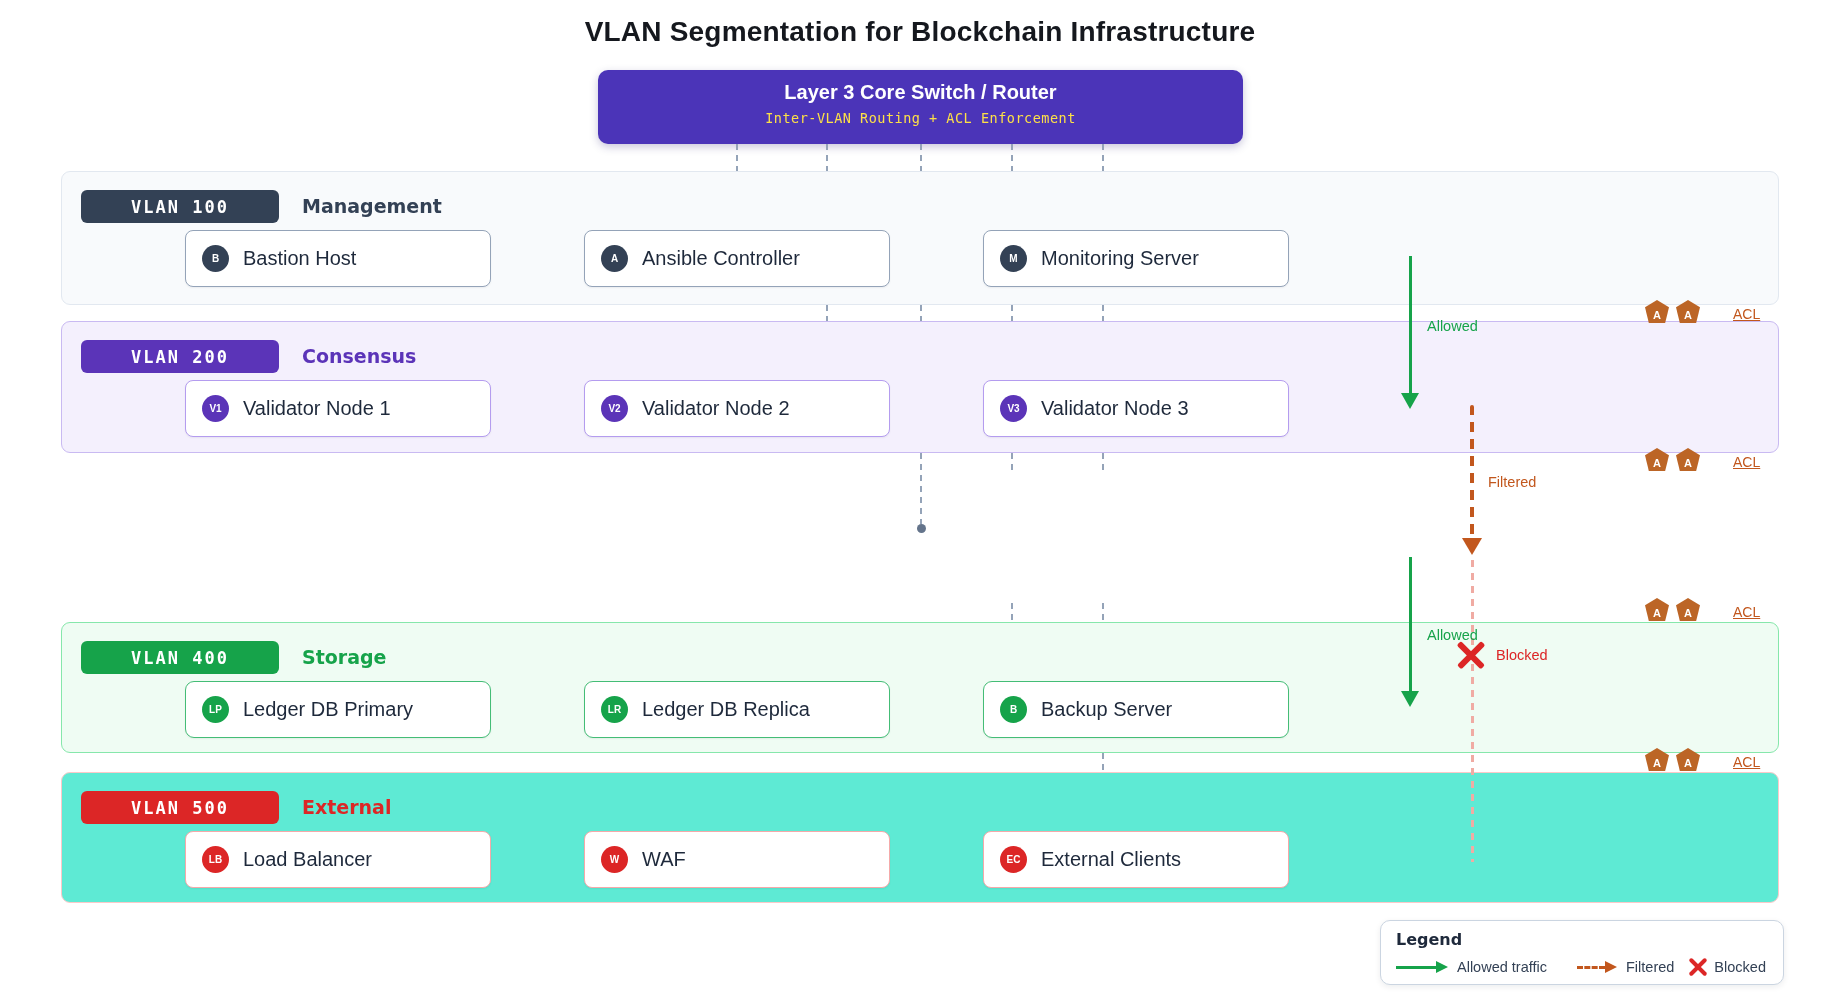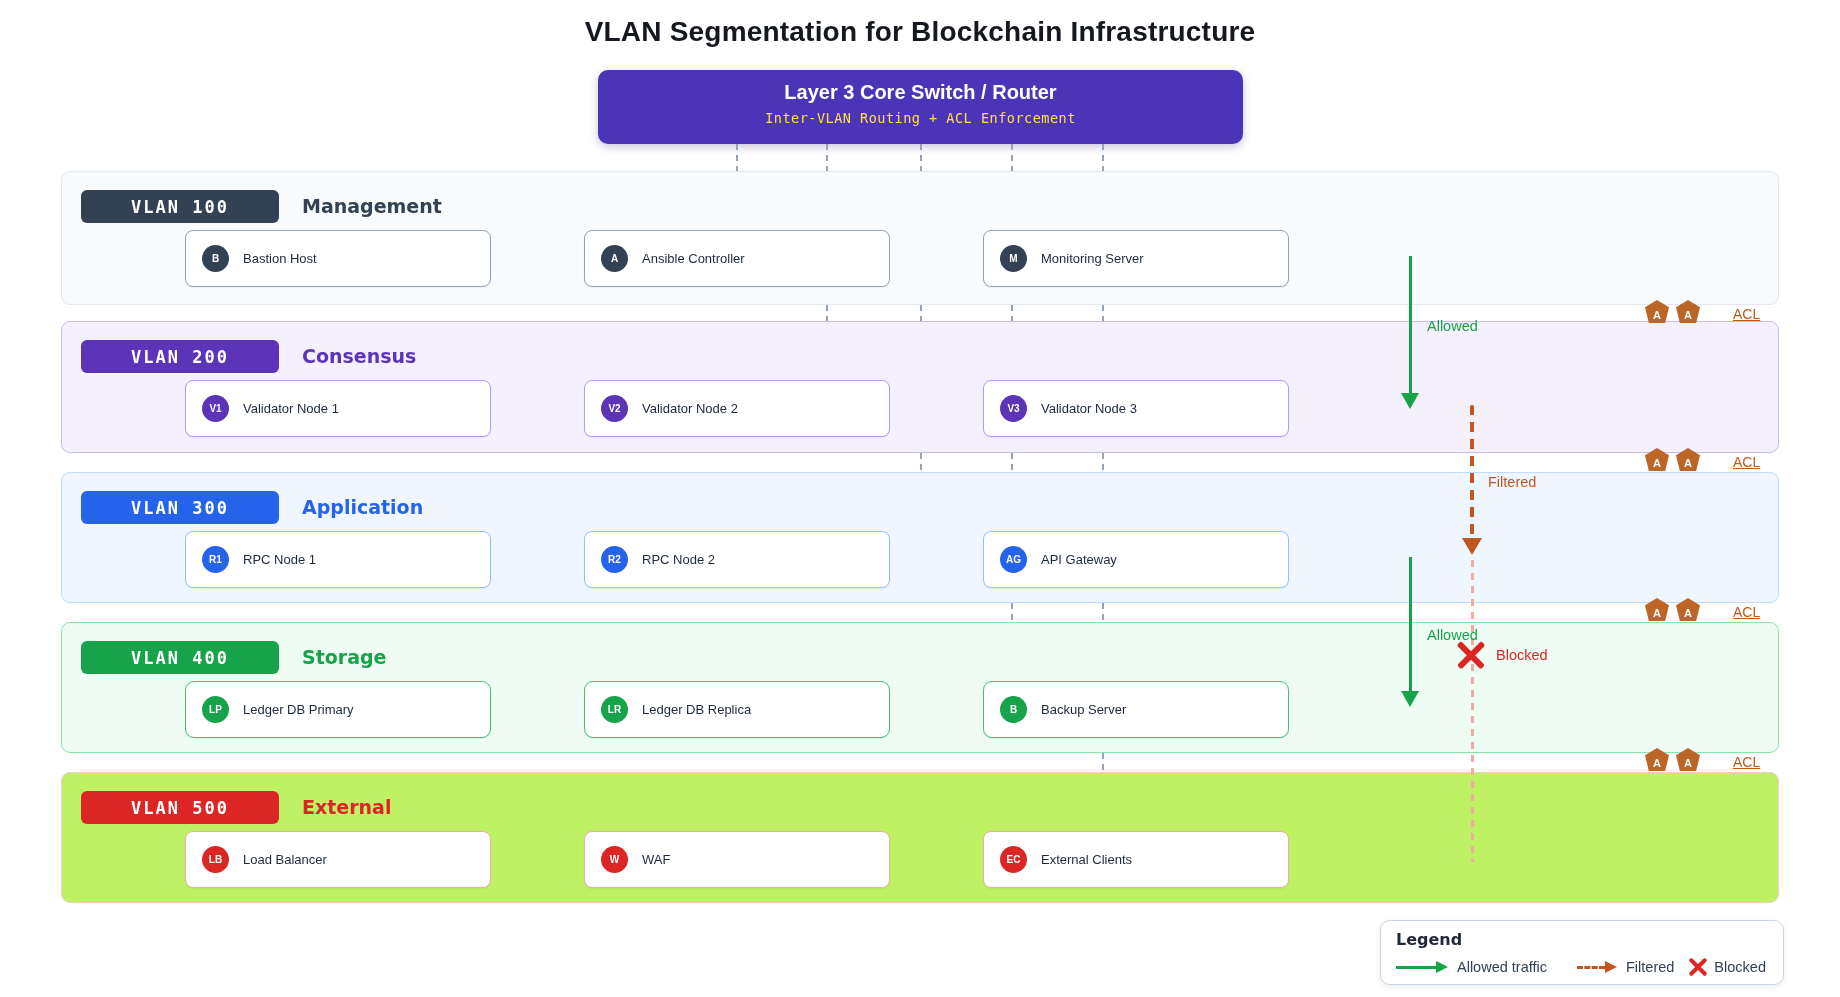--- a/index.html
+++ b/index.html
@@ -32,39 +32,39 @@
     display:flex; align-items:center; justify-content:center; color:#fff;
     font-family:"DejaVu Sans Mono", monospace; font-weight:bold; font-size:17px; letter-spacing:2px; }
   .band-title { position:absolute; left:240px; top:18px; height:33px; line-height:33px;
     font-family:"DejaVu Sans", sans-serif; font-weight:bold; font-size:19px; }
   .node-card { position:absolute; top:58px; width:306px; height:57px; background:#ffffff;
     border-radius:8px; border:1.5px solid; display:flex; align-items:center; padding-left:16px;
     box-shadow:0 1px 2px rgba(15,23,42,.06); }
   .node-card.c1 { left:123px; } .node-card.c2 { left:522px; } .node-card.c3 { left:921px; }
   .node-dot { width:27px; height:27px; border-radius:50%; color:#fff; flex:0 0 27px;
     display:flex; align-items:center; justify-content:center; font-weight:bold; font-size:10px; margin-right:14px; }
-  .node-label { font-size:13px; color:#1e293b; }
+  .node-label { font-size:20px; color:#1e293b; }
 
   .b1 { top:171px; height:134px; background:#f8fafc; border-color:#e2e8f0; }
   .b1 .band-badge { background:#334155; } .b1 .band-title { color:#334155; }
   .b1 .node-card { border-color:#94a3b8; } .b1 .node-dot { background:#334155; }
 
   .b2 { top:321px; height:132px; background:#f4f0fd; border-color:#c9baf2; }
   .b2 .band-badge { background:#5b34b8; } .b2 .band-title { color:#5b34b8; }
   .b2 .node-card { border-color:#b49cef; } .b2 .node-dot { background:#5b34b8; }
 
   .b3 { top:472px; height:131px; background:#eff6ff; border-color:#bedafc; }
   .b3 .band-badge { background:#2563eb; } .b3 .band-title { color:#2563eb; }
   .b3 .node-card { border-color:#8ec2fb; } .b3 .node-dot { background:#2563eb; }
 
   .b4 { top:622px; height:131px; background:#effcf3; border-color:#86e7ab; }
   .b4 .band-badge { background:#16a34a; } .b4 .band-title { color:#16a34a; }
   .b4 .node-card { border-color:#44bd76;border-radius:9px; } .b4 .node-dot { background:#16a34a; }
 
-  .b5 { top:772px; height:131px; background:#bef264; border-color:#fbc9c9; }
+  .b5 { top:772px; height:131px; background:#5eead4; border-color:#fbc9c9; }
   .b5 .band-badge { background:#dc2626; } .b5 .band-title { color:#dc2626; }
   .b5 .node-card { border-color:#f5a9a9; } .b5 .node-dot { background:#dc2626; }
 
   
   .vline-green { position:absolute; width:3px; background:#16a34a; }
   .head-down-green { position:absolute; width:0; height:0;
     border-left:9px solid transparent; border-right:9px solid transparent; border-top:16px solid #16a34a; }
   .vline-orange { position:absolute; width:4px; border-radius:2px;
     background:repeating-linear-gradient(to bottom,#c2571d 0 10px,transparent 10px 17px); }
   .head-down-orange { position:absolute; width:0; height:0;
@@ -167,36 +167,20 @@
     <div class="node-card c2">
       <span class="node-dot">V2</span>
       <span class="node-label">Validator Node 2</span>
     </div>
     <div class="node-card c3">
       <span class="node-dot">V3</span>
       <span class="node-label">Validator Node 3</span>
     </div>
   </div>
 
-  <div class="band b3">
-    <div class="band-badge">VLAN 300</div>
-    <div class="band-title">Application</div>
-    <div class="node-card c1">
-      <span class="node-dot">R1</span>
-      <span class="node-label">RPC Node 1</span>
-    </div>
-    <div class="node-card c2">
-      <span class="node-dot">R2</span>
-      <span class="node-label">RPC Node 2</span>
-    </div>
-    <div class="node-card c3">
-      <span class="node-dot">AG</span>
-      <span class="node-label">API Gateway</span>
-    </div>
-  </div>
 
   <div class="band b4">
     <div class="band-badge">VLAN 400</div>
     <div class="band-title">Storage</div>
     <div class="node-card c1">
       <span class="node-dot">LP</span>
       <span class="node-label">Ledger DB Primary</span>
     </div>
     <div class="node-card c2">
       <span class="node-dot">LR</span>

